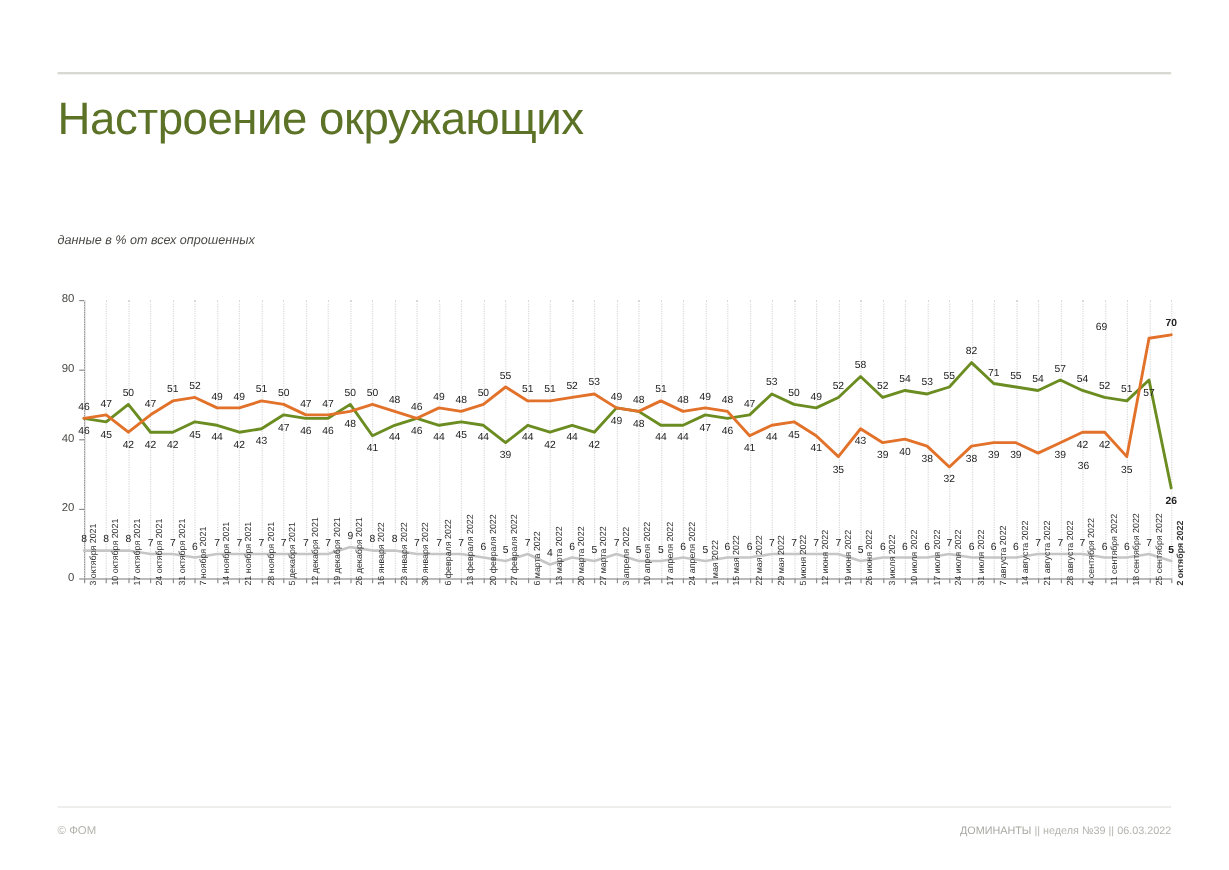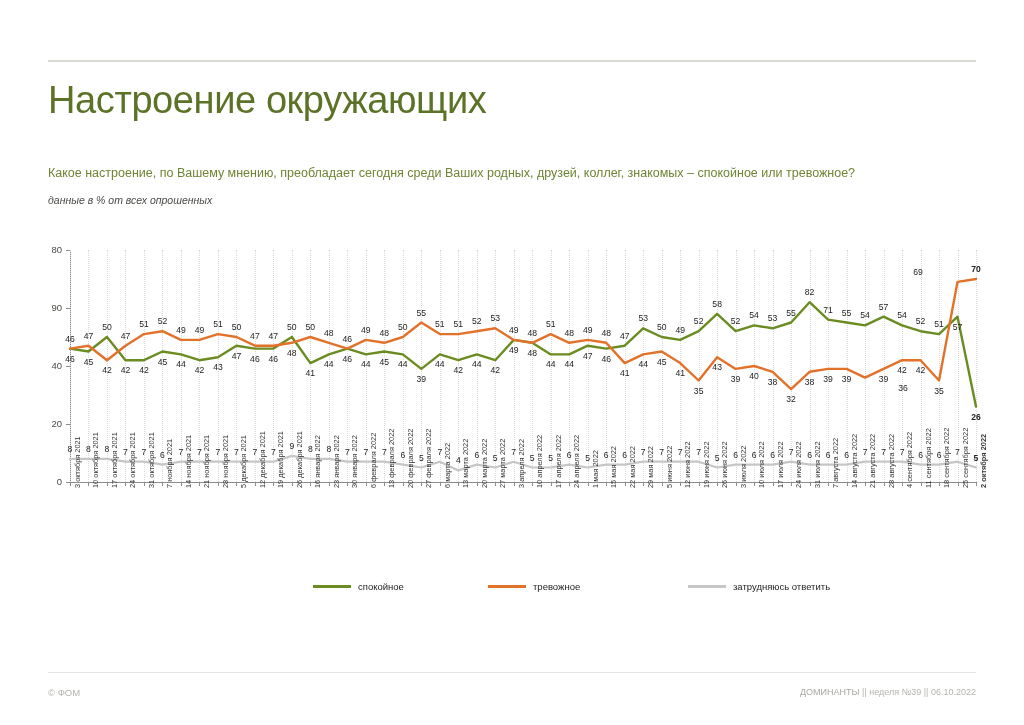--- a/index.html
+++ b/index.html
@@ -51,21 +51,20 @@
   .ftr-r .b{color:#a8a8a2;}
 </style>
 </head>
 <body>
 
 <div class="page">
 
   <div class="hdr-rule"></div>
 
   <div class="title">Настроение окружающих</div>
-  <div class="question">Какое настроение, по Вашему мнению, преобладает сегодня среди Ваших родных, друзей, коллег, знакомых – спокойное или тревожное?</div>
   <div class="units">данные в % от всех опрошенных</div>
 
   <div class="chart" id="chart">
       <div>
         <div class="yaxis-line" style="left: 22px; top: 14px; height: 232px; width: 1px; position: absolute; background: rgb(141, 141, 141);"></div>
         <div style="position: absolute; left: 22px; top: 246px; width: 906px; height: 1px; background: rgb(141, 141, 141);"></div>
         <div class="ylab" style="left: -4px; top: 240px;">0</div>
         <div style="position: absolute; left: 18px; top: 246px; width: 4px; height: 1px; background: rgb(141, 141, 141);"></div>
         <div class="ylab" style="left: -4px; top: 182px;">20</div>
         <div style="position: absolute; left: 18px; top: 188px; width: 4px; height: 1px; background: rgb(141, 141, 141);"></div>
@@ -382,29 +381,24 @@
         <div class="xlabel" style="left: 820.061px; top: 252px;">21 августа 2022</div>
         <div class="xlabel" style="left: 838.551px; top: 252px;">28 августа 2022</div>
         <div class="xlabel" style="left: 857.041px; top: 252px;">4 сентября 2022</div>
         <div class="xlabel" style="left: 875.531px; top: 252px;">11 сентября 2022</div>
         <div class="xlabel" style="left: 894.02px; top: 252px;">18 сентября 2022</div>
         <div class="xlabel" style="left: 912.51px; top: 252px;">25 сентября 2022</div>
         <div class="xlabel bold" style="left: 931px; top: 252px;">2 октября 2022</div>
       </div>
     </div>
 
-  <div class="legend" id="legend">
-      <div class="lg" style="left: 265px; top: 0px;"><span class="sw" style="background: rgb(107, 140, 33);"></span><span class="tx">спокойное</span></div>
-      <div class="lg" style="left: 440px; top: 0px;"><span class="sw" style="background: rgb(226, 113, 42);"></span><span class="tx">тревожное</span></div>
-      <div class="lg" style="left: 640px; top: 0px;"><span class="sw" style="background: rgb(198, 198, 198);"></span><span class="tx">затрудняюсь ответить</span></div>
-    </div>
 
   <div class="ftr-rule"></div>
   <div class="ftr-l">© ФОМ</div>
   <div class="ftr-r">
     <span class="b">ДОМИНАНТЫ</span>
     <span>||</span>
     <span>неделя №39</span>
     <span>||</span>
-    <span>06.10.2022</span>
+    <span>06.03.2022</span>
   </div>
 
 </div>
 
 </body></html>

